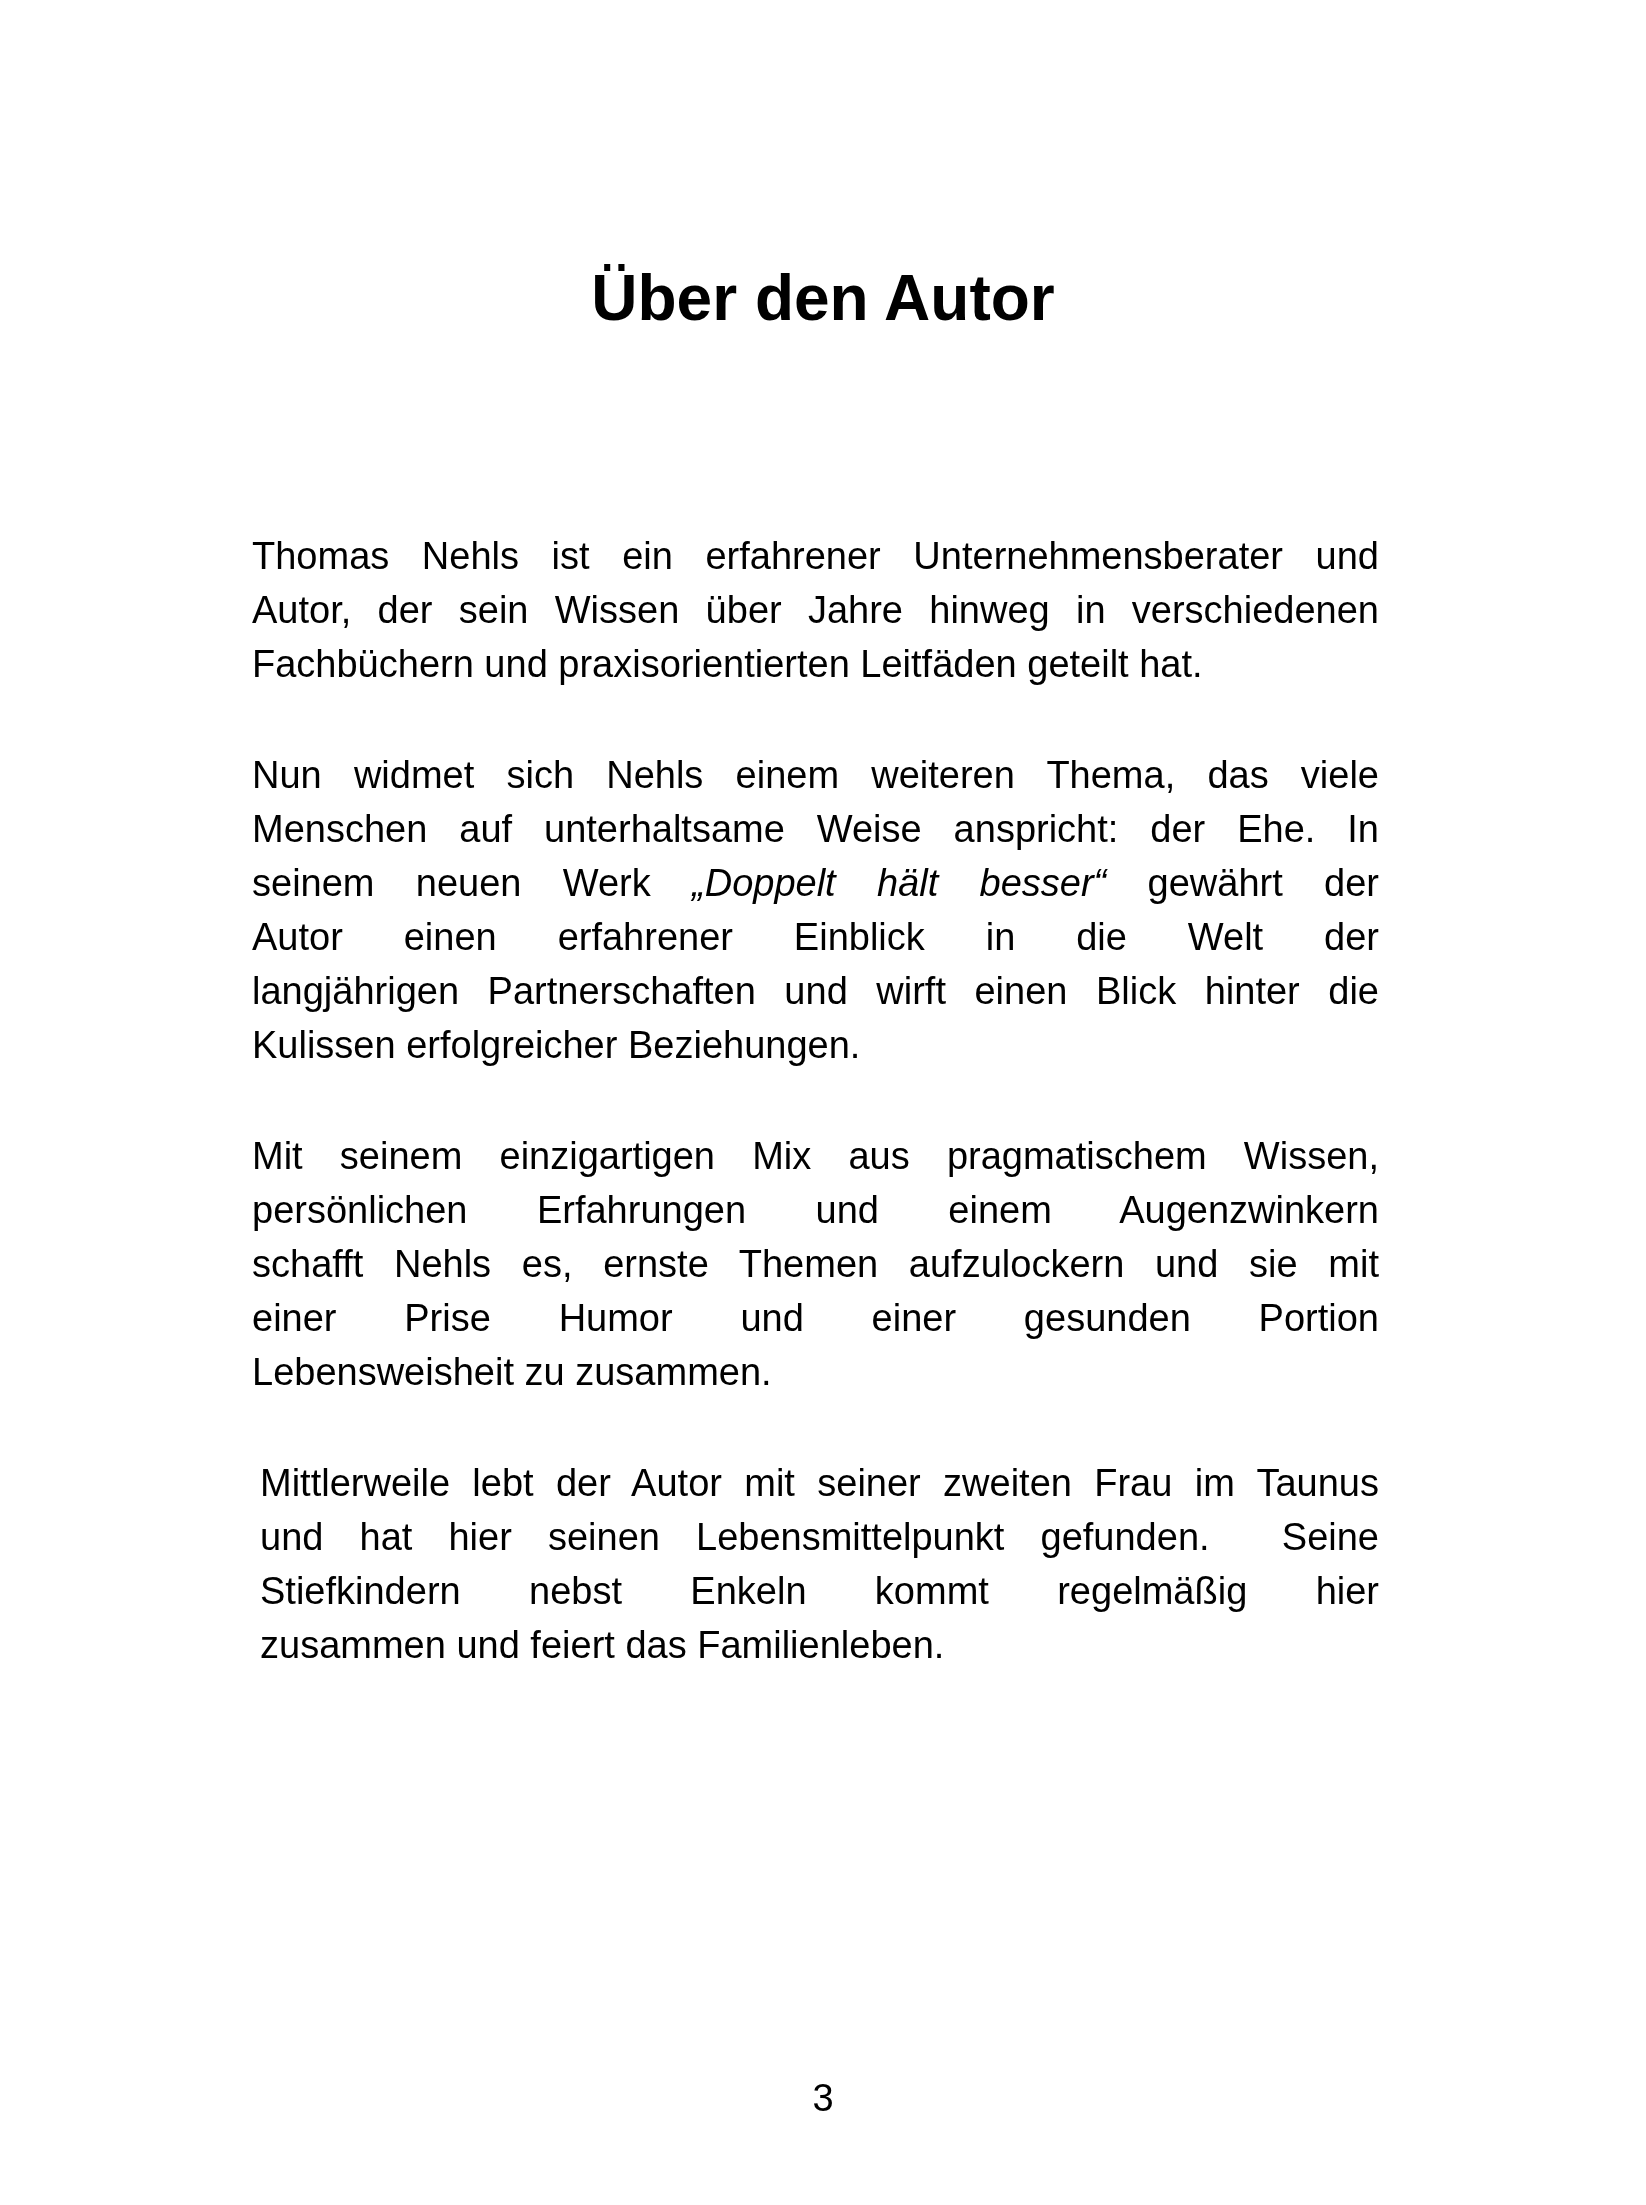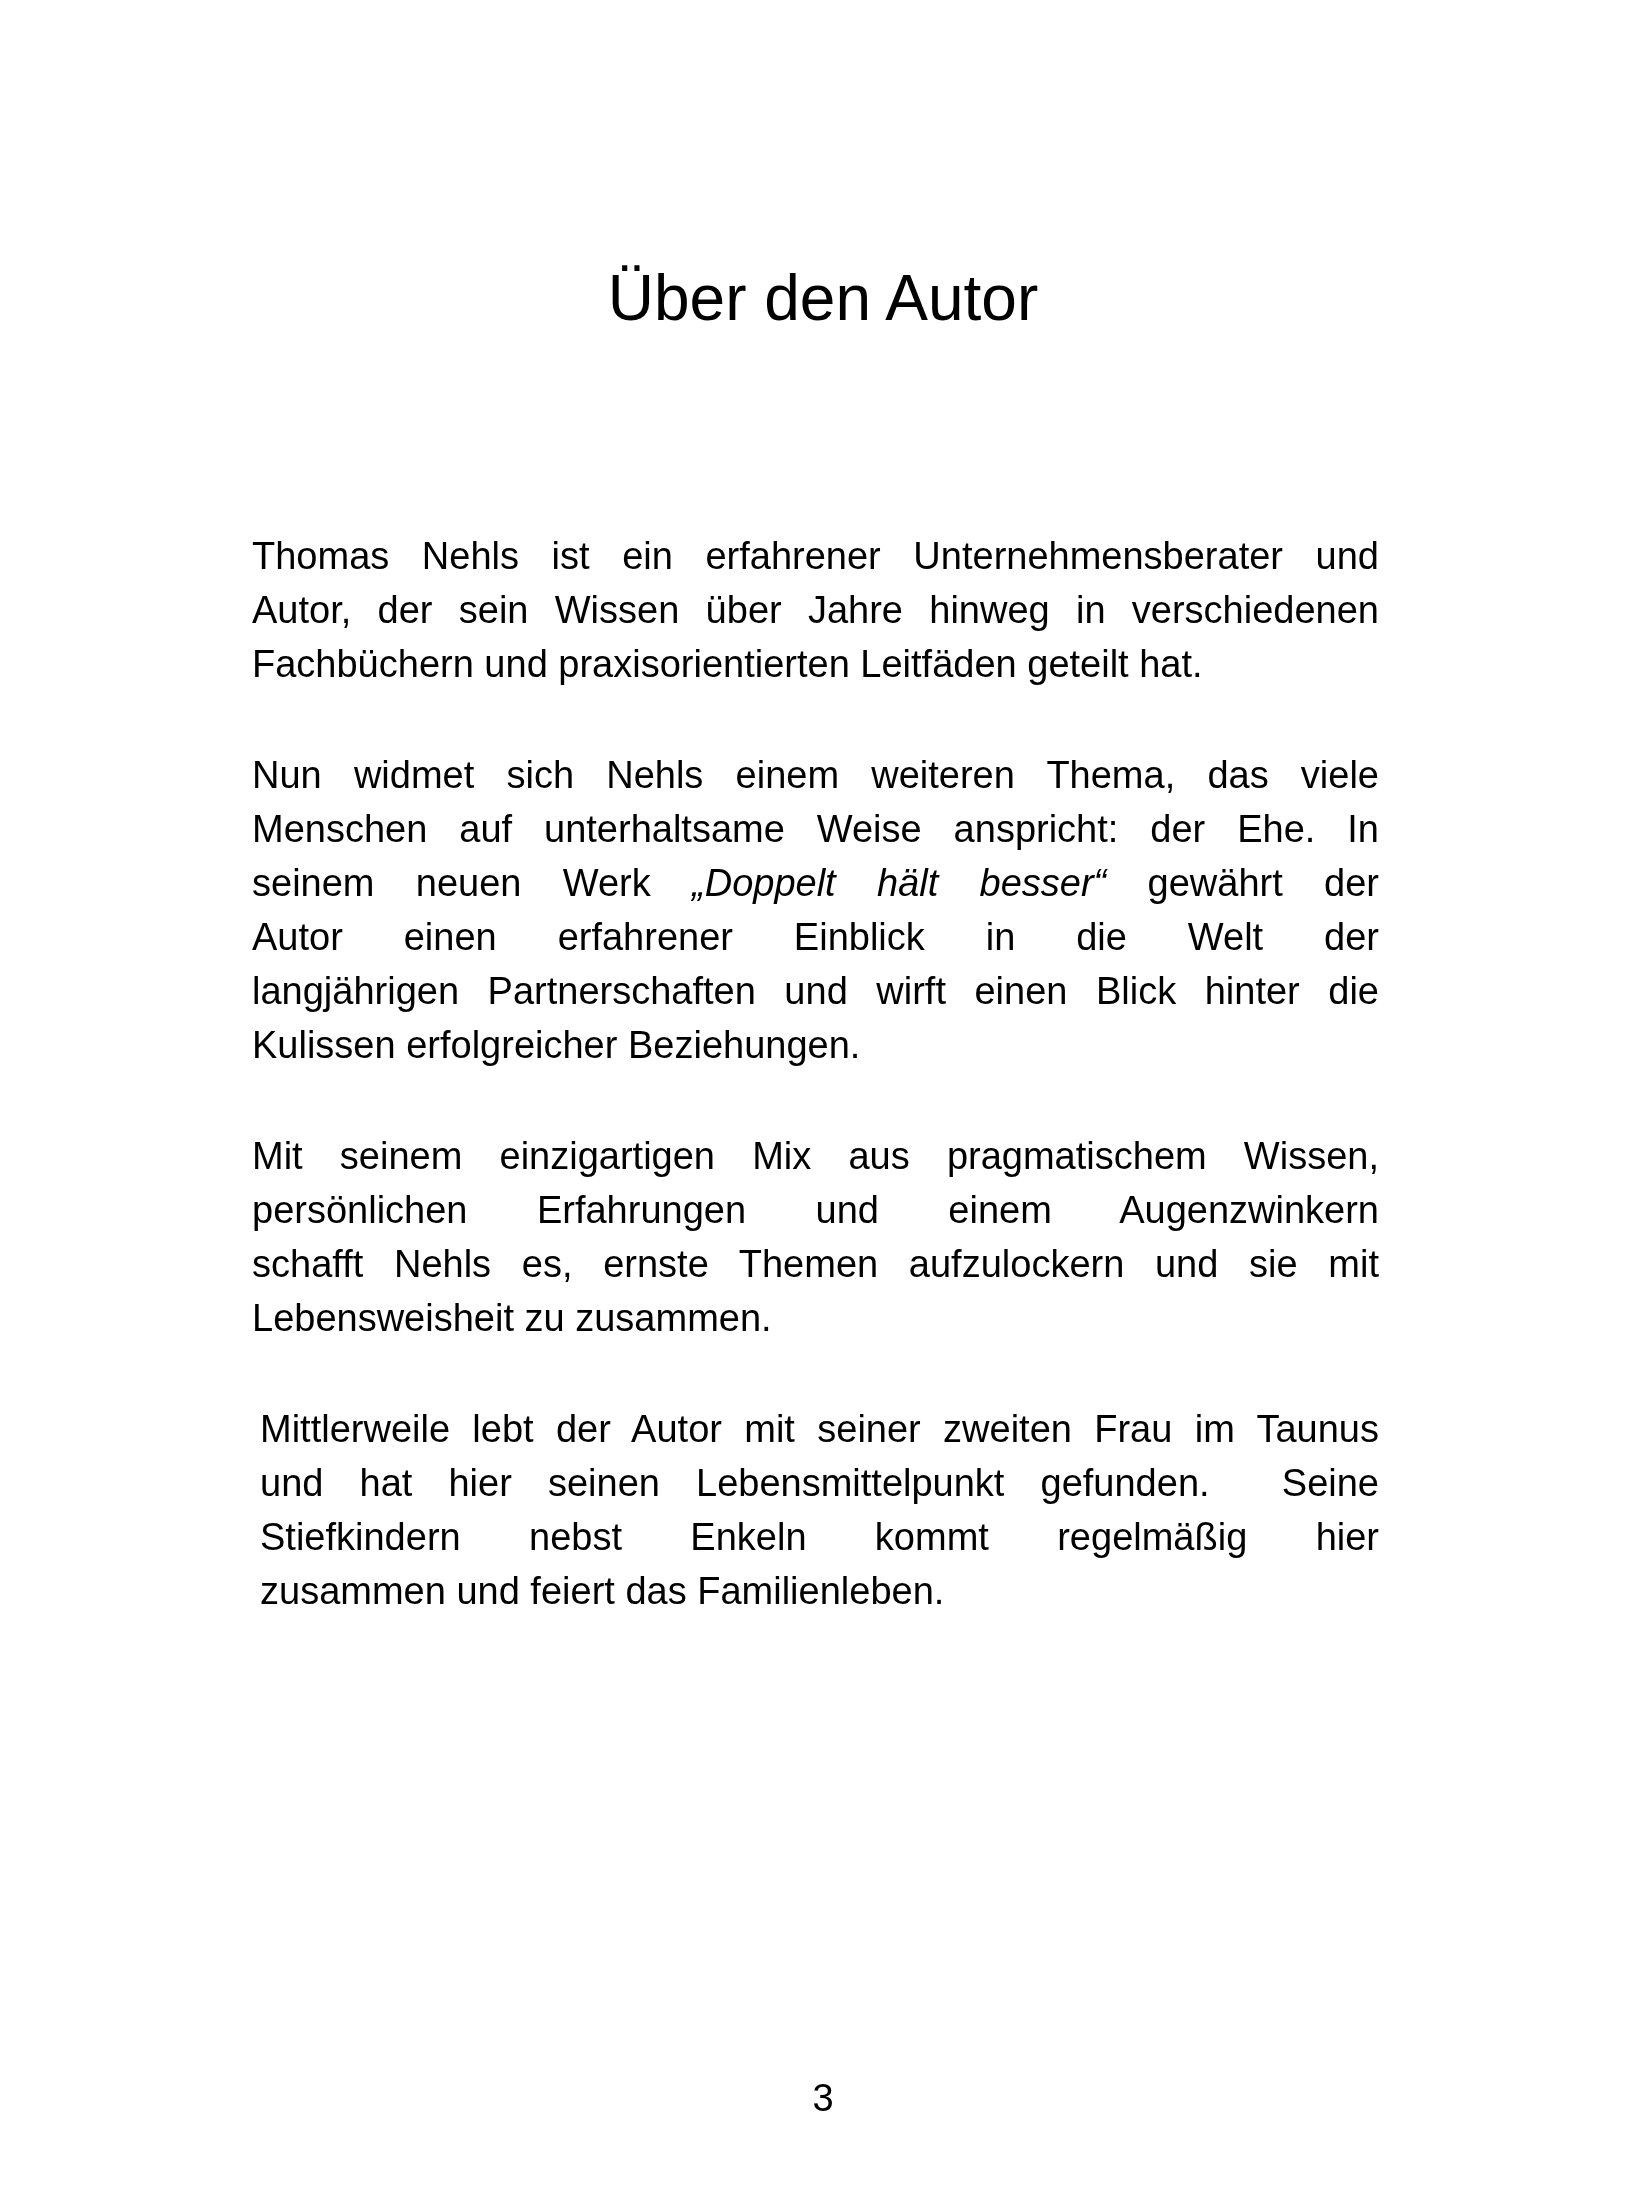--- a/index.html
+++ b/index.html
@@ -18,21 +18,21 @@
     overflow: hidden;
   }
   .doc-title {
     position: absolute;
     top: 261px;
     left: 0;
     width: 100%;
     text-align: center;
     font-size: 64px;
     line-height: 74px;
-    font-weight: 400;
+    font-weight: 700;
   }
   .content {
     position: absolute;
     top: 529px;
     left: 252px;
     width: 1127px;
   }
   .para {
     font-size: 38px;
     line-height: 54px;
@@ -76,20 +76,21 @@
         <div class="line"><span>Menschen auf unterhaltsame Weise anspricht: der Ehe. In</span></div>
         <div class="line"><span>seinem neuen Werk </span><em>„Doppelt hält besser“</em><span> gewährt der</span></div>
         <div class="line"><span>Autor einen erfahrener Einblick in die Welt der</span></div>
         <div class="line"><span>langjährigen Partnerschaften und wirft einen Blick hinter die</span></div>
         <div class="line last"><span>Kulissen erfolgreicher Beziehungen.</span></div>
       </div>
       <div class="para">
         <div class="line"><span>Mit seinem einzigartigen Mix aus pragmatischem Wissen,</span></div>
         <div class="line"><span>persönlichen Erfahrungen und einem Augenzwinkern</span></div>
         <div class="line"><span>schafft Nehls es, ernste Themen aufzulockern und sie mit</span></div>
+        <div class="line"><span>einer Prise Humor und einer gesunden Portion</span></div>
         <div class="line last"><span>Lebensweisheit zu zusammen.</span></div>
       </div>
       <div class="para">
         <div class="line"><span>Mittlerweile lebt der Autor mit seiner zweiten Frau im Taunus</span></div>
         <div class="line"><span>und hat hier seinen Lebensmittelpunkt gefunden.&nbsp; Seine</span></div>
         <div class="line"><span>Stiefkindern nebst Enkeln kommt regelmäßig hier</span></div>
         <div class="line last"><span>zusammen und feiert das Familienleben.</span></div>
       </div>
     </div>
 

